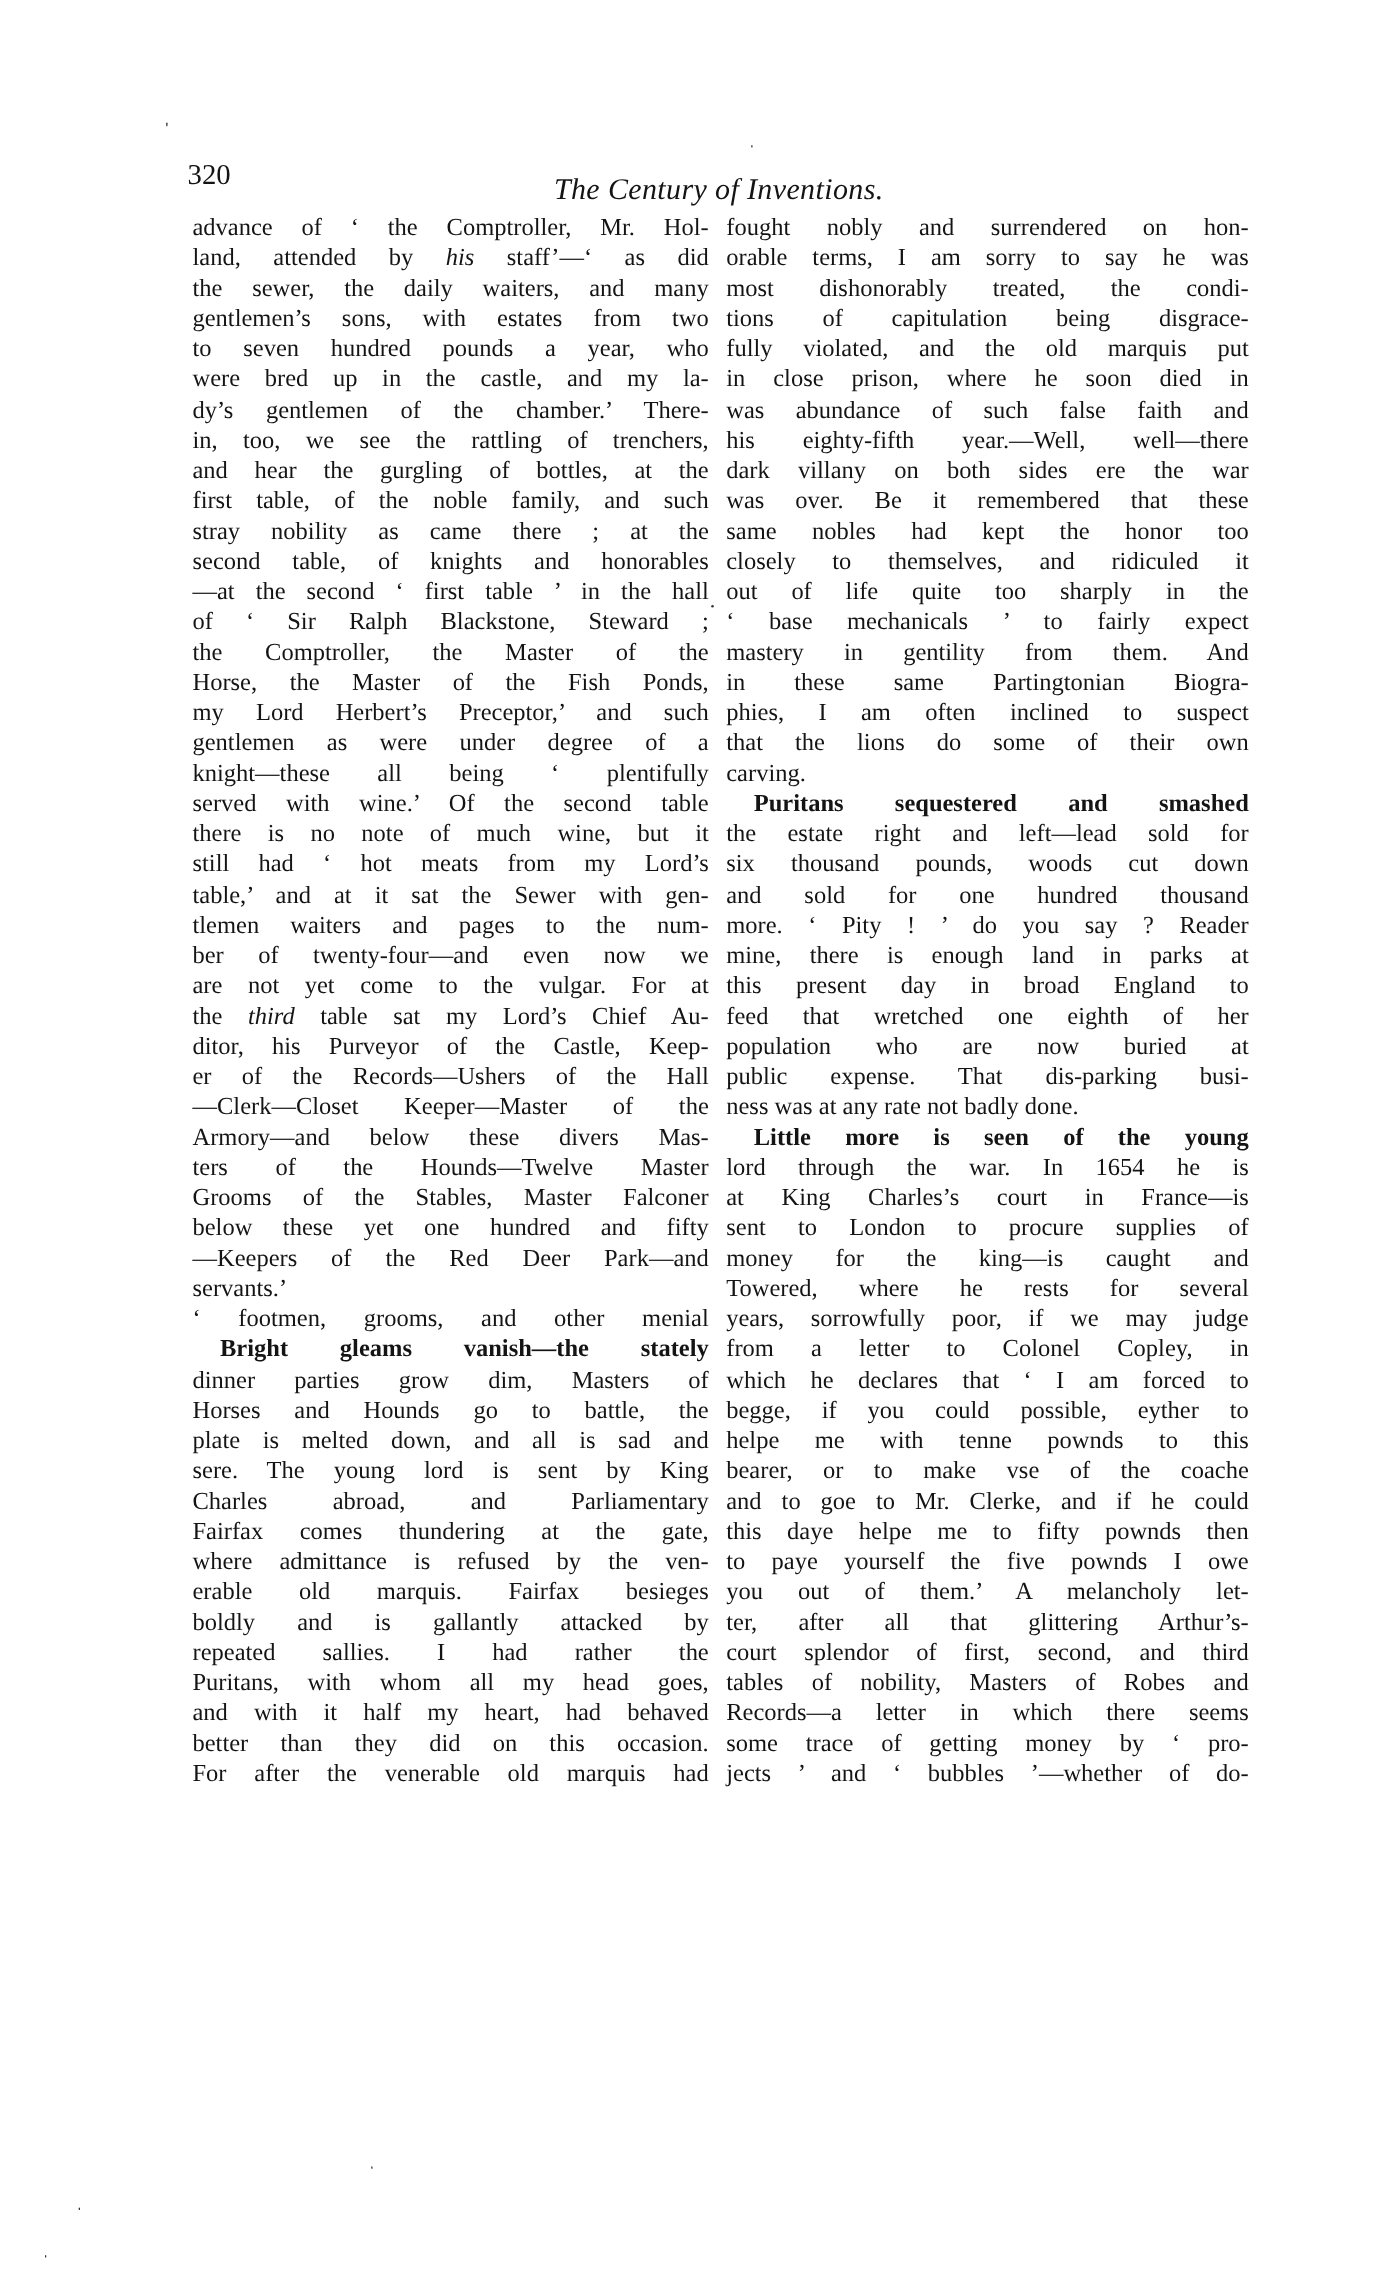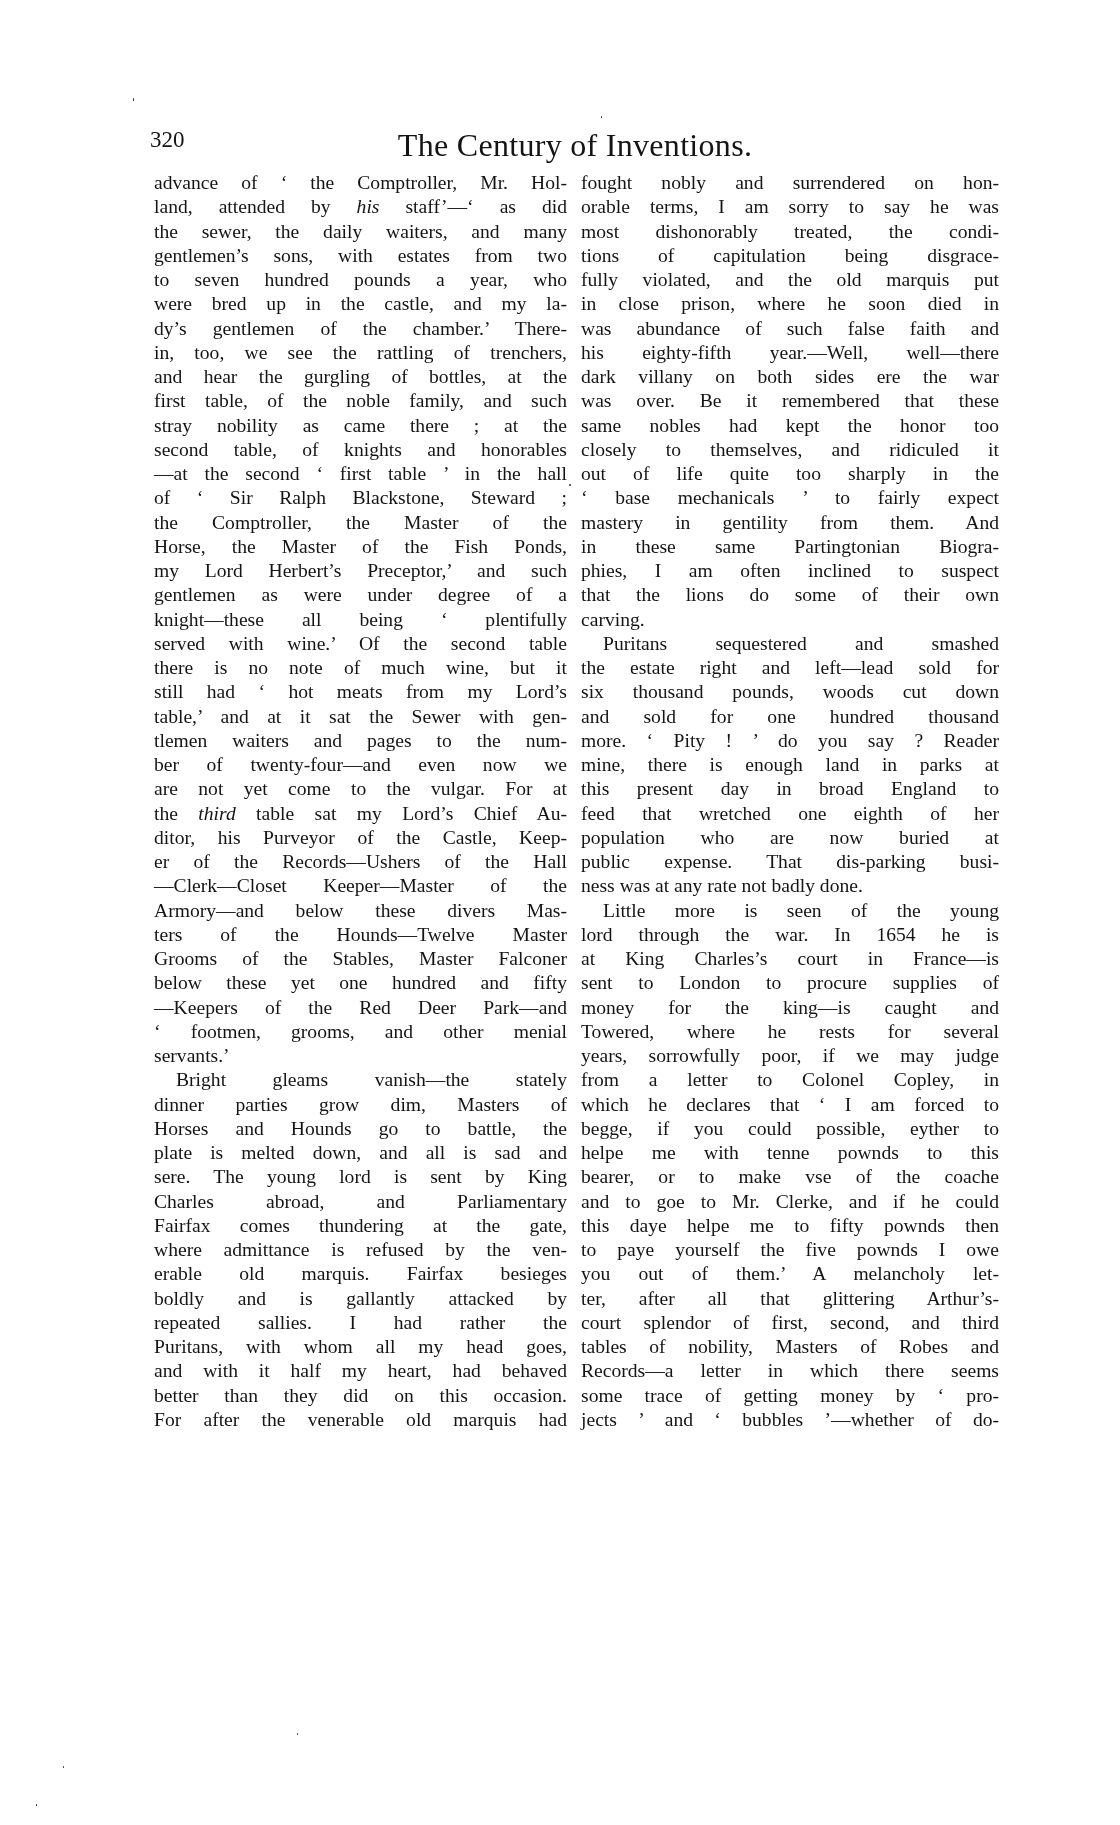--- a/index.html
+++ b/index.html
@@ -1,27 +1,27 @@
 <!DOCTYPE html>
 <html><head>
   <meta charset="utf-8">
   <style>
     html, body { margin: 0; padding: 0; background: #ffffff; }
     body { width: 1120px; height: 1825px; position: relative; overflow: hidden;
            font-family: "Liberation Serif", "DejaVu Serif", serif; color: #141414; }
     .header { position: absolute; top: 127px; left: 150px; width: 850px; height: 36px; }
     .page-number { position: absolute; left: 0; top: 0; font-size: 23px; }
-    .running-title { position: absolute; left: 0; right: 0; top: 0; text-align: center;
-                     font-size: 32px; letter-spacing: 0.3px; }
+    .running-title { position: absolute; left: 0; right: 0; top: 12px; text-align: center;
+                     font-style: italic; font-size: 24px; letter-spacing: 0.3px; }
     .column { position: absolute; top: 171px; font-size: 19.6px; line-height: 24.25px; }
     .col-left { left: 154px; width: 413px; }
     .col-right { left: 581px; width: 418px; }
     .line { display: block; text-align: justify; text-align-last: justify; white-space: nowrap; height: 24.25px; }
     .line.last { text-align-last: left; }
-    .line.indent { padding-left: 22px; }
+    .line.indent { padding-left: 22px; font-weight: bold; }
     .line span.it { font-style: italic; }
     .speck { position: absolute; width: 2px; height: 2px; background: #333; border-radius: 1px; }
   </style>
 </head>
 <body>
 
 <div class="header">
   <span class="page-number">320</span>
   <span class="running-title">The Century of Inventions.</span>
 </div>
@@ -55,22 +55,22 @@
     <span class="line">are not yet come to the vulgar.  For at</span>
     <span class="line"><span>the </span><span class="it">third</span><span> table sat my Lord’s Chief Au-</span></span>
     <span class="line">ditor, his Purveyor of the Castle, Keep-</span>
     <span class="line">er of the Records—Ushers of the Hall</span>
     <span class="line">—Clerk—Closet Keeper—Master of the</span>
     <span class="line">Armory—and below these divers Mas-</span>
     <span class="line">ters of the Hounds—Twelve Master</span>
     <span class="line">Grooms of the Stables, Master Falconer</span>
     <span class="line">below these yet one hundred and fifty</span>
     <span class="line">—Keepers of the Red Deer Park—and</span>
+    <span class="line last">servants.’</span>
     <span class="line">‘ footmen, grooms, and other menial</span>
-    <span class="line last">servants.’</span>
     <span class="line indent">Bright gleams vanish—the stately</span>
     <span class="line">dinner parties grow dim, Masters of</span>
     <span class="line">Horses and Hounds go to battle, the</span>
     <span class="line">plate is melted down, and all is sad and</span>
     <span class="line">sere.  The young lord is sent by King</span>
     <span class="line">Charles abroad, and Parliamentary</span>
     <span class="line">Fairfax comes thundering at the gate,</span>
     <span class="line">where admittance is refused by the ven-</span>
     <span class="line">erable old marquis.  Fairfax besieges</span>
     <span class="line">boldly and is gallantly attacked by</span>

